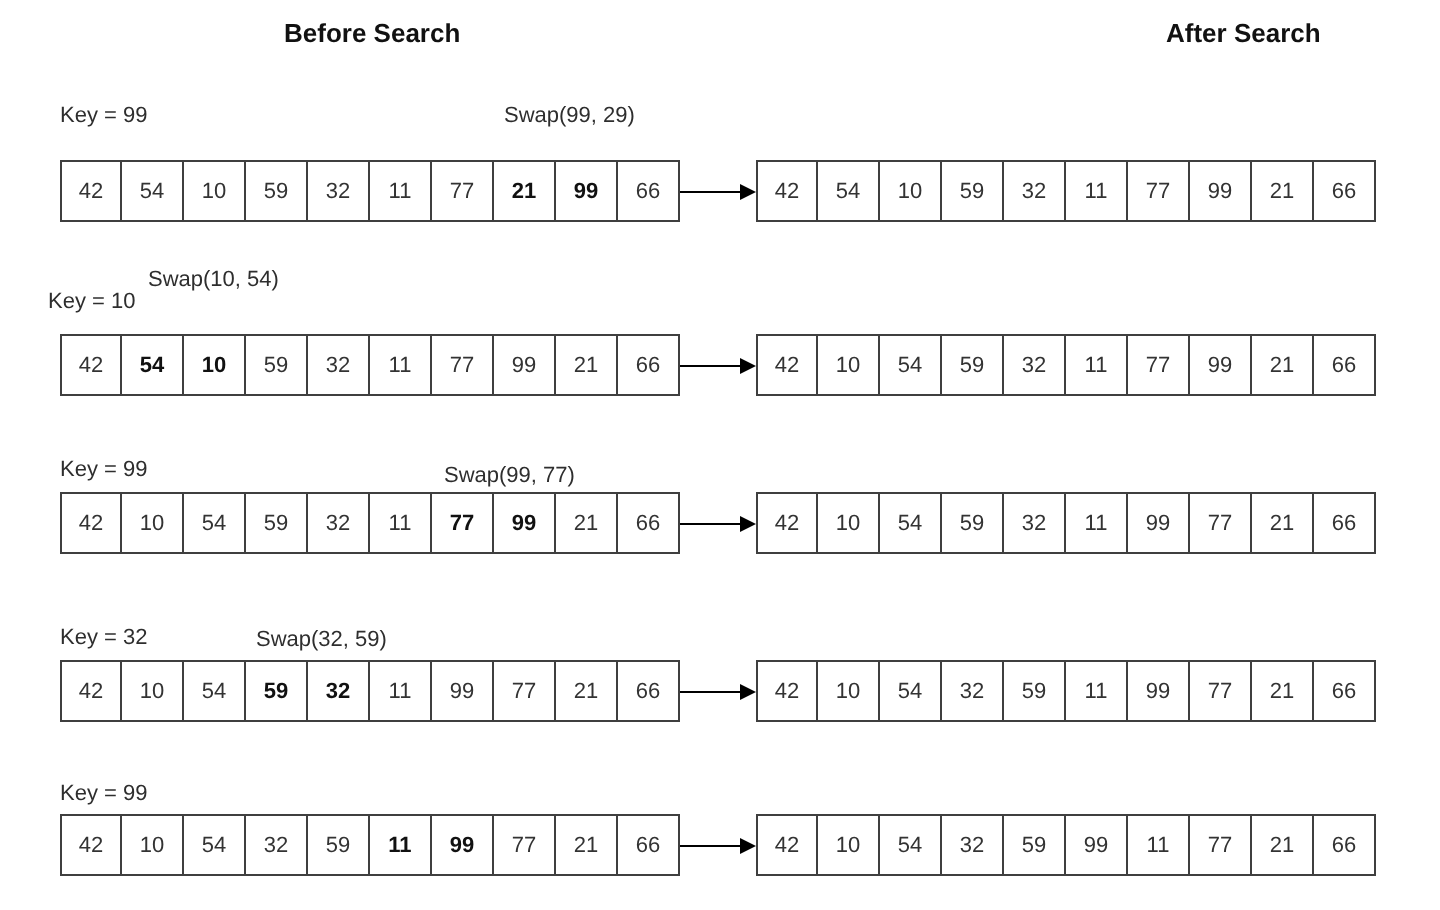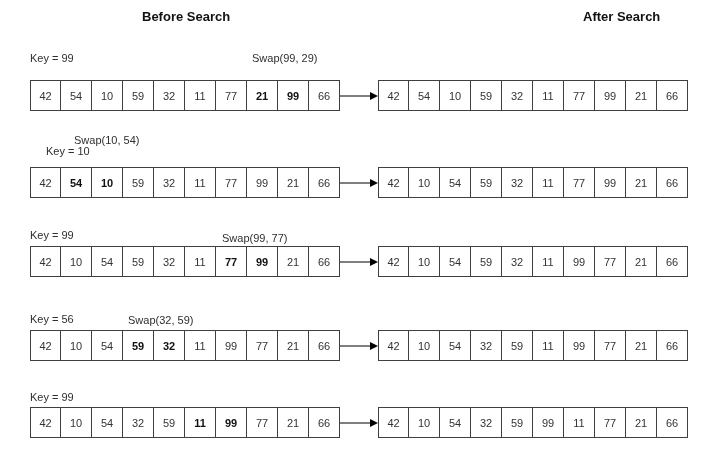--- a/index.html
+++ b/index.html
@@ -81,21 +81,21 @@
       <div class="cell">10</div>
       <div class="cell">59</div>
       <div class="cell">32</div>
       <div class="cell">11</div>
       <div class="cell">77</div>
       <div class="cell">99</div>
       <div class="cell">21</div>
       <div class="cell">66</div>
     </div>
 
-  <div class="step-label" style="left:46px; top:145px">Key = 10</div>
+  <div class="step-label" style="left:24px; top:145px">Key = 10</div>
   <div class="step-label" style="left:74px; top:134px">Swap(10, 54)</div>
   <div class="array" style="left:30px; top:167px">
       <div class="cell">42</div>
       <div class="cell bold">54</div>
       <div class="cell bold">10</div>
       <div class="cell">59</div>
       <div class="cell">32</div>
       <div class="cell">11</div>
       <div class="cell">77</div>
       <div class="cell">99</div>
@@ -143,21 +143,21 @@
       <div class="cell">54</div>
       <div class="cell">59</div>
       <div class="cell">32</div>
       <div class="cell">11</div>
       <div class="cell">99</div>
       <div class="cell">77</div>
       <div class="cell">21</div>
       <div class="cell">66</div>
     </div>
 
-  <div class="step-label" style="left:30px; top:313px">Key = 56</div>
+  <div class="step-label" style="left:30px; top:313px">Key = 32</div>
   <div class="step-label" style="left:128px; top:314px">Swap(32, 59)</div>
   <div class="array" style="left:30px; top:330px">
       <div class="cell">42</div>
       <div class="cell">10</div>
       <div class="cell">54</div>
       <div class="cell bold">59</div>
       <div class="cell bold">32</div>
       <div class="cell">11</div>
       <div class="cell">99</div>
       <div class="cell">77</div>

